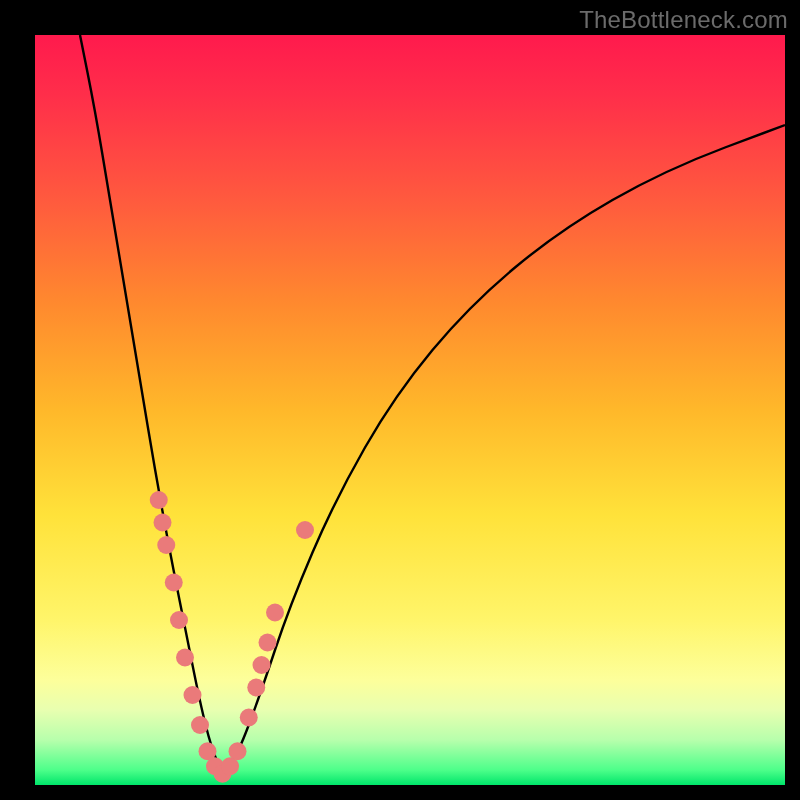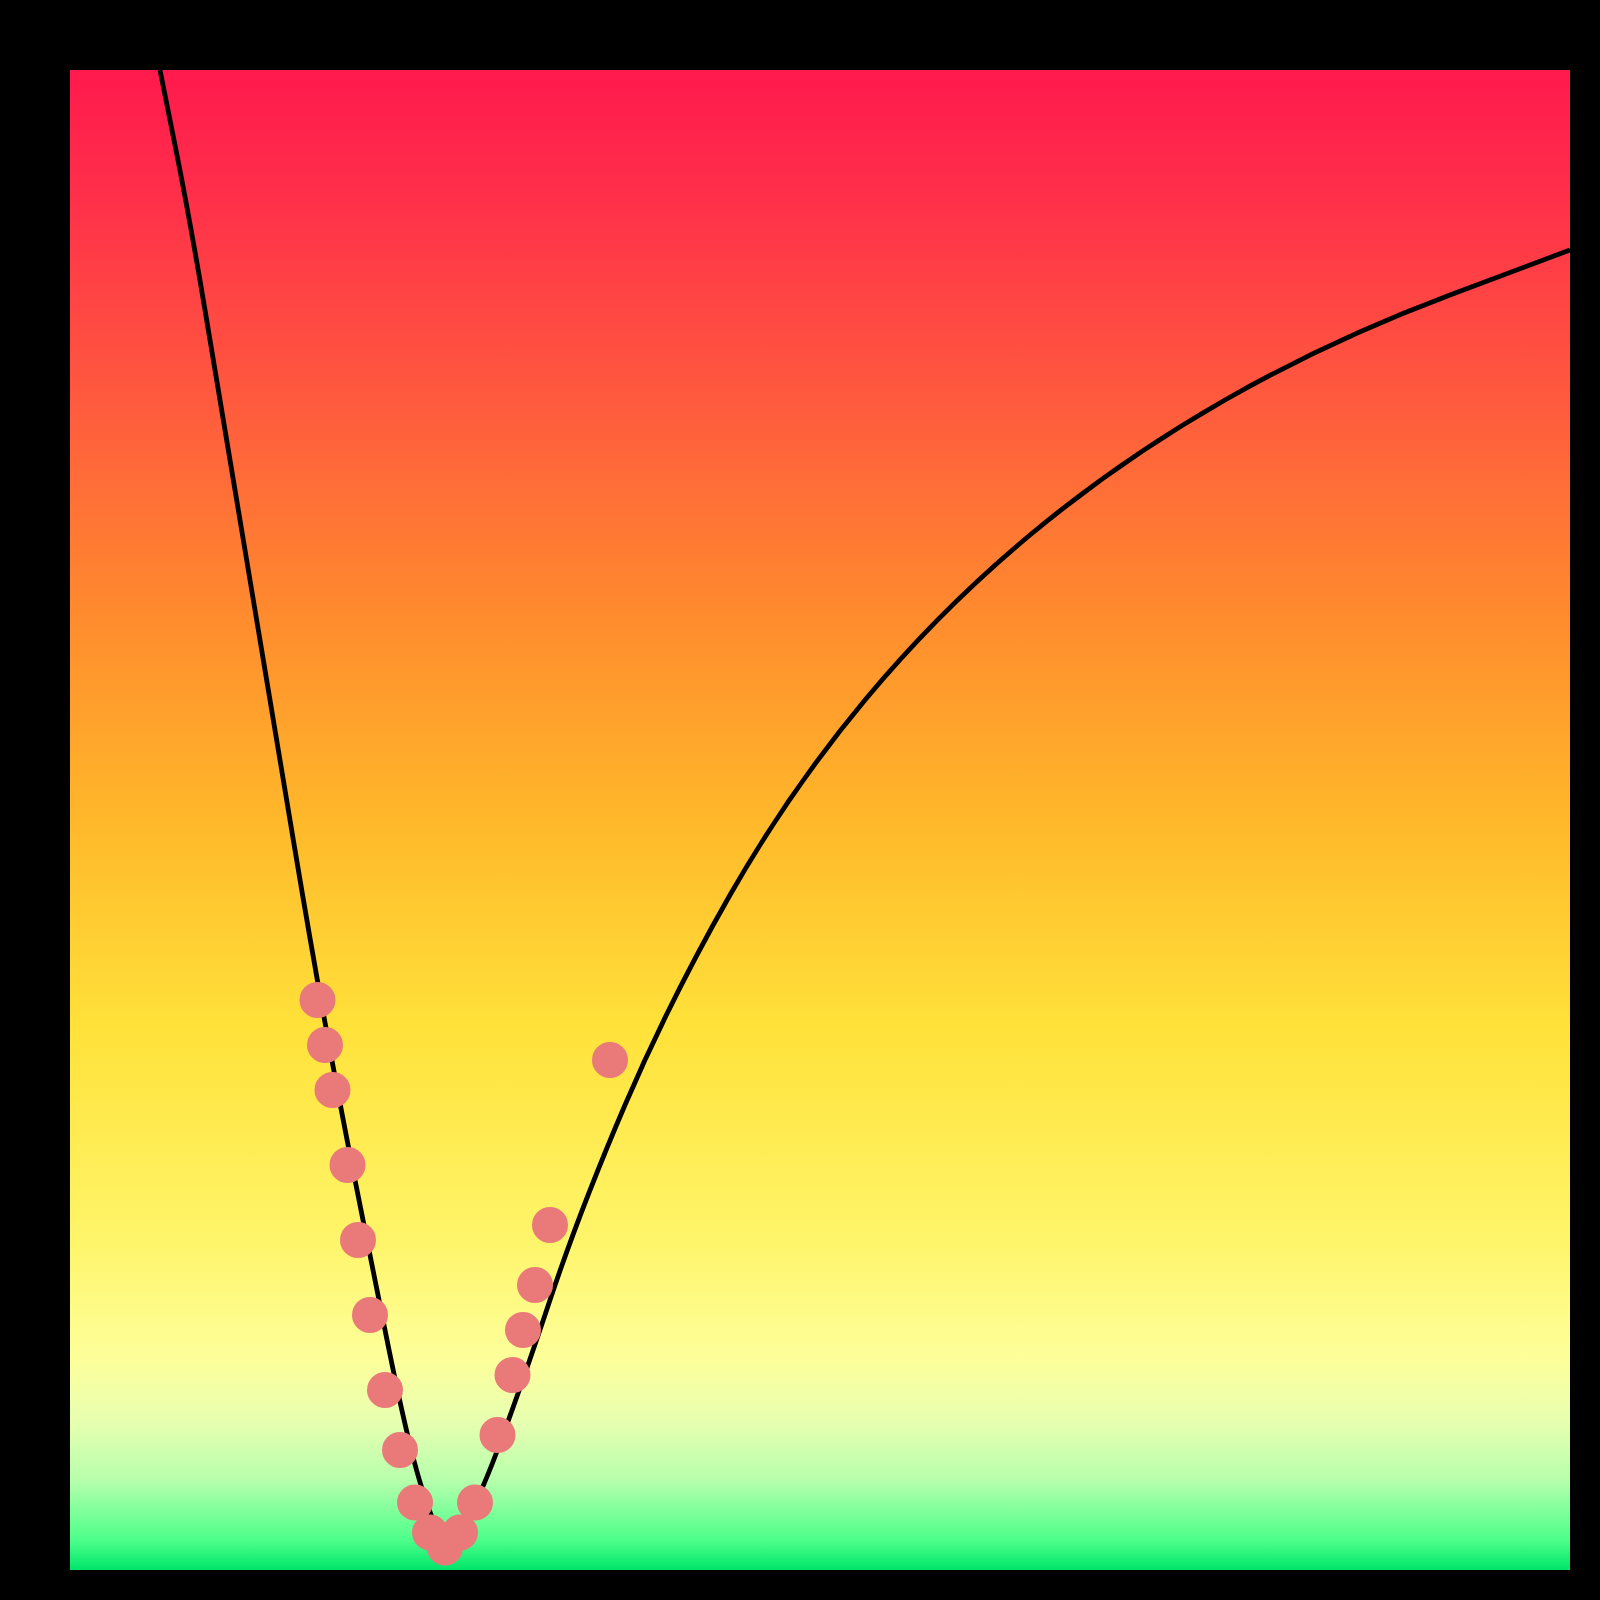--- a/index.html
+++ b/index.html
@@ -52,20 +52,21 @@
     top: 0;
     width: 750px;
     height: 750px;
   }
 </style>
 </head>
 <body>
 
 <div class="frame">
 
+  <div class="watermark">TheBottleneck.com</div>
 
   <div class="plot-area">
     <svg class="curve" viewBox="0 0 750 750" preserveAspectRatio="none">
       <path id="curve-path" fill="none" stroke="#000000" stroke-width="2.4" d="M 45,0 Q 45,0 52.5,37.5 Q 60,75 67.5,120 Q 75,165 82.5,210 Q 90,255 97.5,300 Q 105.00000000000001,345 112.5,390 Q 120,435 127.5,476.25 Q 135,517.5 142.5,555 Q 150,592.5 157.5,630 Q 165,667.5 170.625,690 Q 176.25,712.5 181.875,725.625 Q 187.5,738.75 195,729.375 Q 202.5,720 213.75,690 Q 225,660 240,615 Q 255.00000000000003,570 277.5,517.5 Q 300,465 330,412.5 Q 360,360 397.5,315 Q 434.99999999999994,270 480,232.5 Q 525,195 577.5,165 Q 630,135 690,112.5 T 750,90"></path>
       <g id="marker-group">
           <circle cx="123.75" cy="465" r="9" fill="#ea7a7a"></circle>
           <circle cx="127.50000000000001" cy="487.5" r="9" fill="#ea7a7a"></circle>
           <circle cx="131.25" cy="510" r="9" fill="#ea7a7a"></circle>
           <circle cx="138.75" cy="547.5" r="9" fill="#ea7a7a"></circle>
           <circle cx="144" cy="585" r="9" fill="#ea7a7a"></circle>

